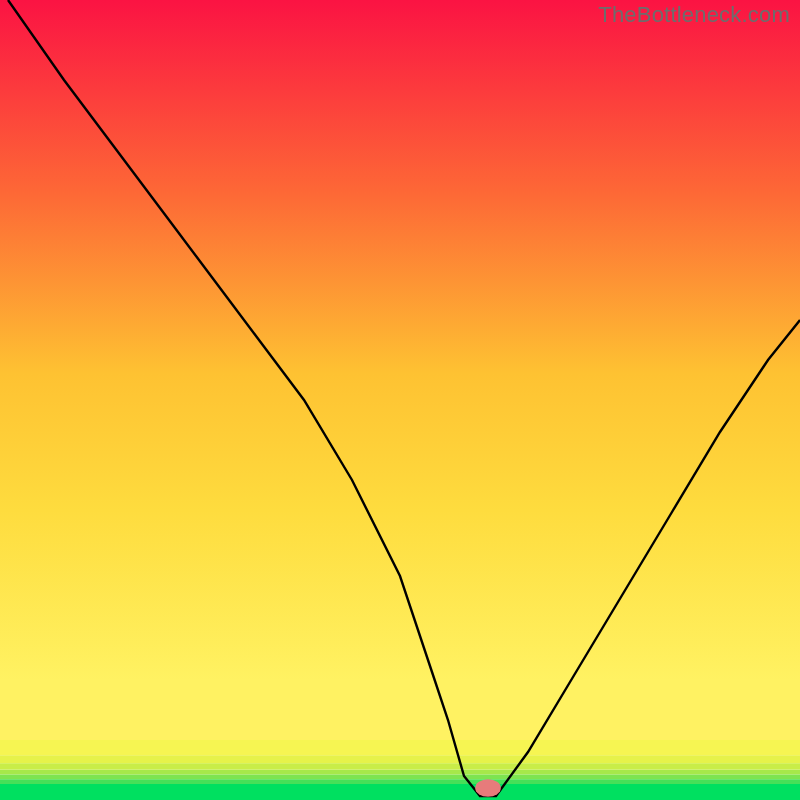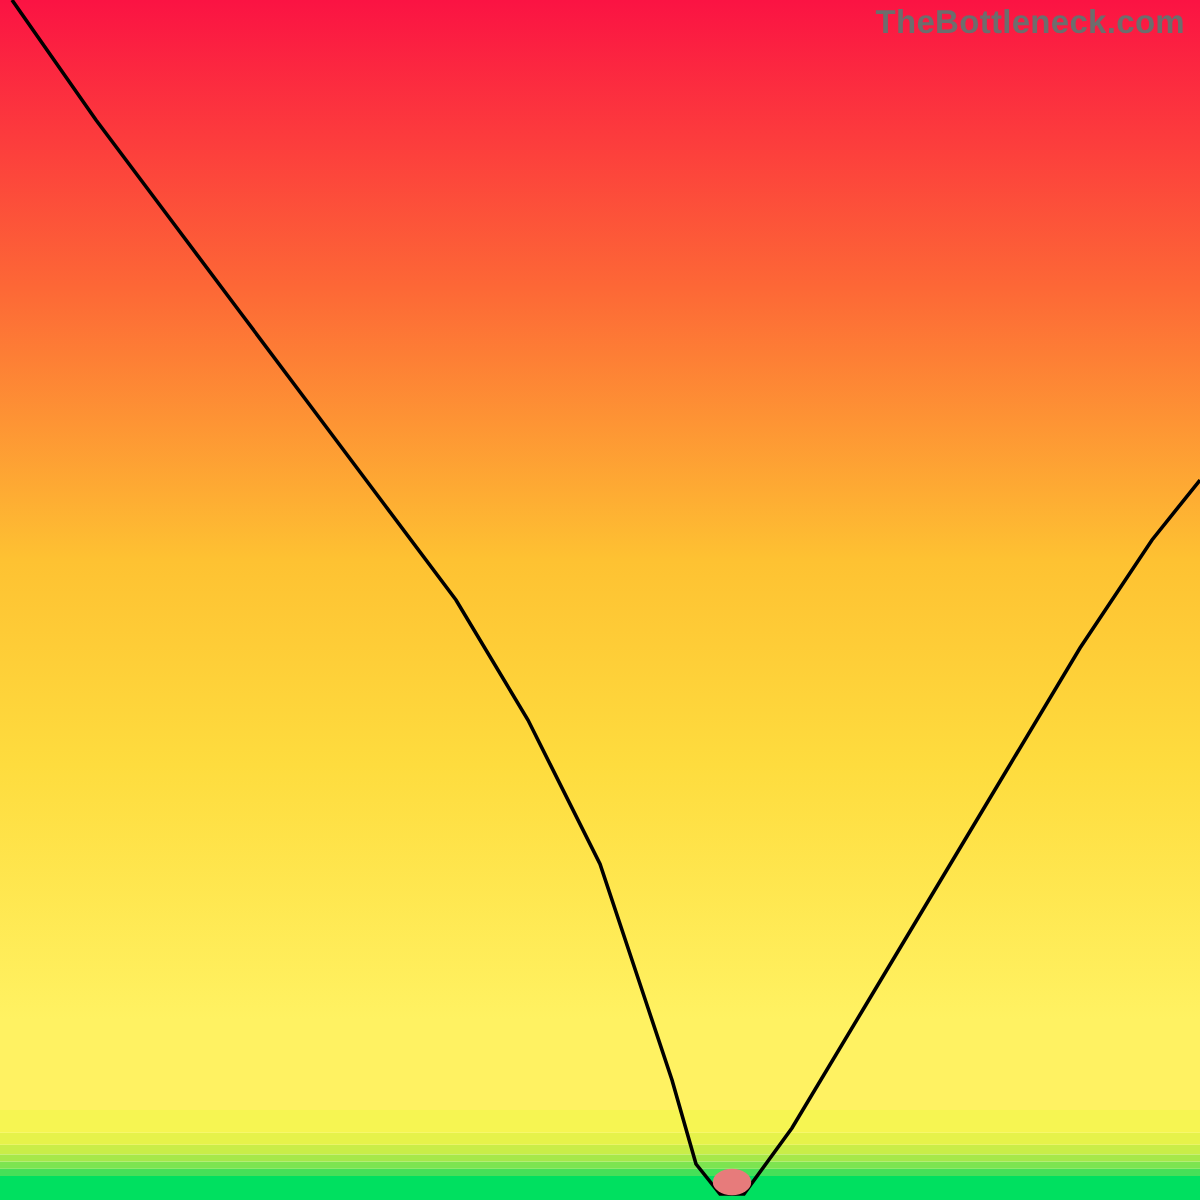--- a/index.html
+++ b/index.html
@@ -22,21 +22,21 @@
     width: 800px;
     height: 800px;
     display: block;
   }
   .watermark {
     position: absolute;
     top: 2px;
     right: 10px;
     color: #6d6d6d;
     font-size: 22px;
-    font-weight: 700;
+    font-weight: 400;
     letter-spacing: 0.2px;
     user-select: none;
     pointer-events: none;
   }
 </style>
 </head>
 <body>
 
 <div class="chart-root">
   <svg class="chart-svg" viewBox="0 0 800 800">

